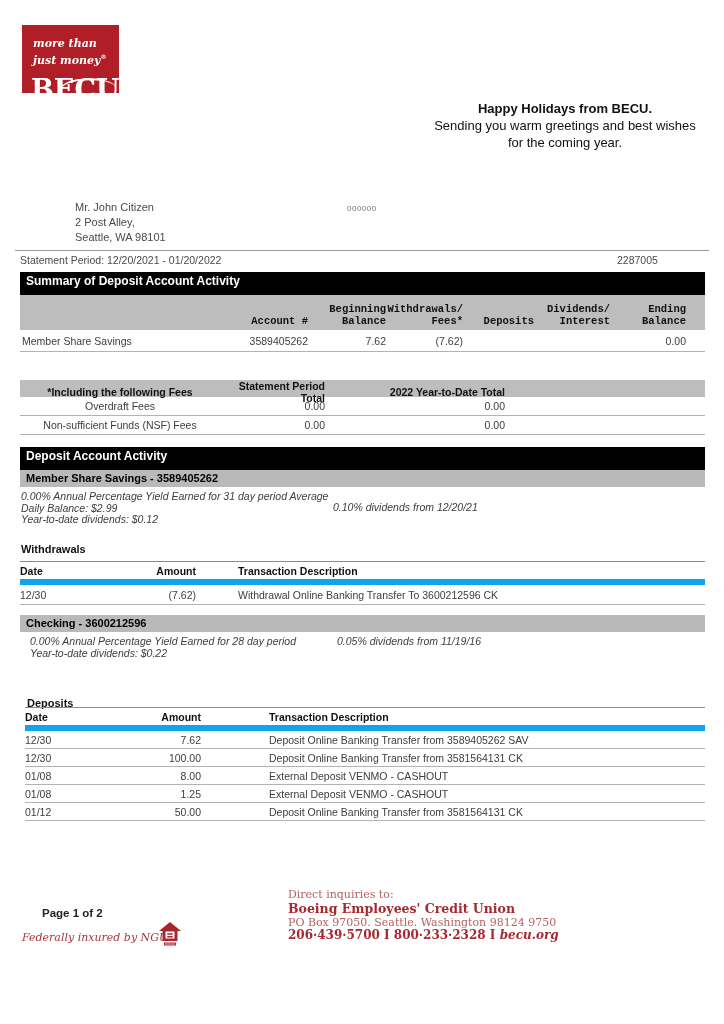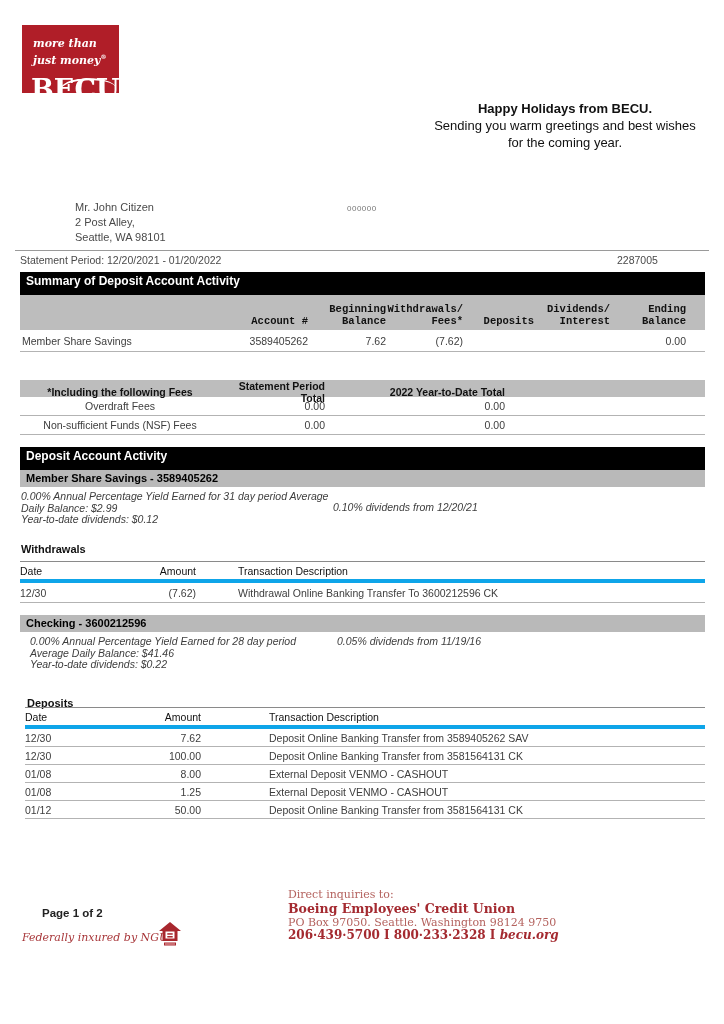--- a/index.html
+++ b/index.html
@@ -88,22 +88,22 @@
 
   .tx-label { font-size:11px; font-weight:bold; color:#111; }
   .withdrawals-label { left:21px; top:543px; }
   .deposits-label { left:27px; top:697px; }
 
   
   .tx-table { font-size:10.5px; }
   .w-table { left:20px; top:561px; width:685px; }
   .d-table { left:25px; top:707px; width:680px; }
   .tx-grid { display:grid; grid-template-columns:62px 114px auto; }
-  .tx-head { height:17px; align-items:center; font-weight:normal; color:#111;
-    border-top:1px solid #8a8a8a; border-bottom:4px solid #0ea5e9; }
+  .tx-head { height:17px; align-items:center; font-weight:bold; color:#111;
+    border-top:1px solid #8a8a8a; border-bottom:6px solid #0ea5e9; }
   .tx-row { height:17px; align-items:center; border-bottom:1px solid #b3b3b3; color:#3d3d3d; }
   .w-table .tx-row { height:19px; }
   .tx-grid > div:nth-child(2) { text-align:right; }
   .w-table .tx-grid > div:nth-child(3) { padding-left:42px; }
   .d-table .tx-grid > div:nth-child(3) { padding-left:68px; }
 
   
   .page-num { left:42px; top:907px; font-size:11.5px; font-weight:bold; color:#222; }
   .insured { left:22px; top:931px; font-family:"DejaVu Serif", serif; font-style:italic;
     font-size:11px; color:#a8373a; }
@@ -225,21 +225,20 @@
     <div class="tx-grid tx-row">
       <div>12/30</div>
       <div>(7.62)</div>
       <div>Withdrawal Online Banking Transfer To 3600212596 CK</div>
     </div>
   </div>
 
   <div class="abs gray-bar checking-bar">Checking - 3600212596</div>
   <div class="abs apy apy-checking">
     <div>0.00% Annual Percentage Yield Earned for 28 day period</div>
-    <div>Average Daily Balance: $41.46</div>
     <div>Year-to-date dividends: $0.22</div>
   </div>
   <div class="abs apy note-checking">0.05% dividends from 11/19/16</div>
 
   <div class="abs tx-label deposits-label">Deposits</div>
   <div class="abs tx-table d-table">
     <div class="tx-grid tx-head">
       <div>Date</div>
       <div>Amount</div>
       <div>Transaction Description</div>

